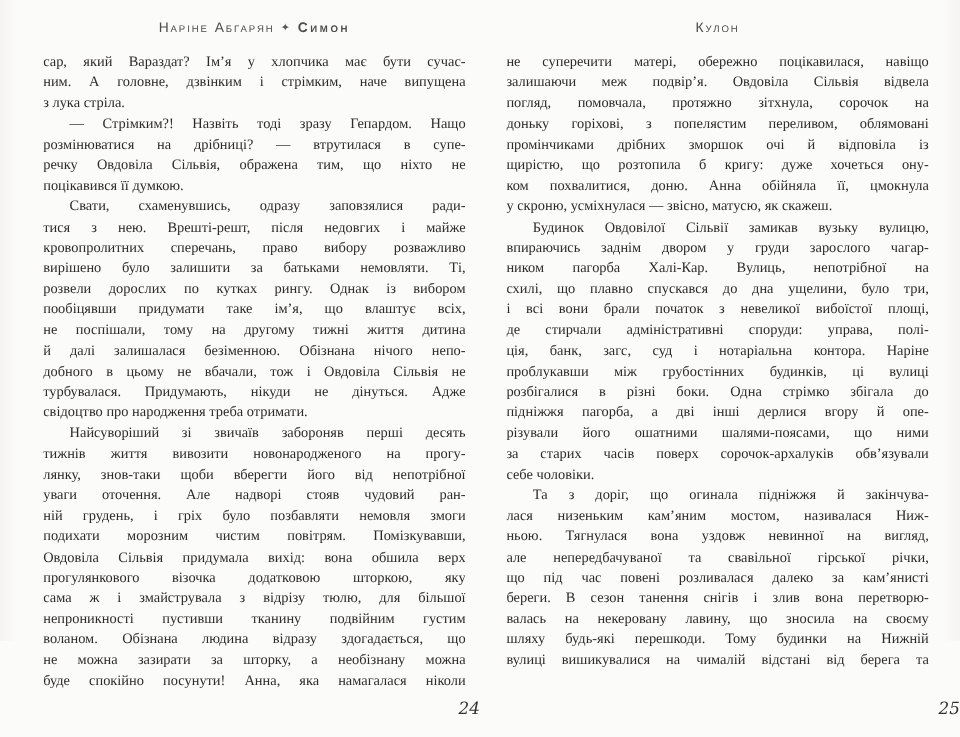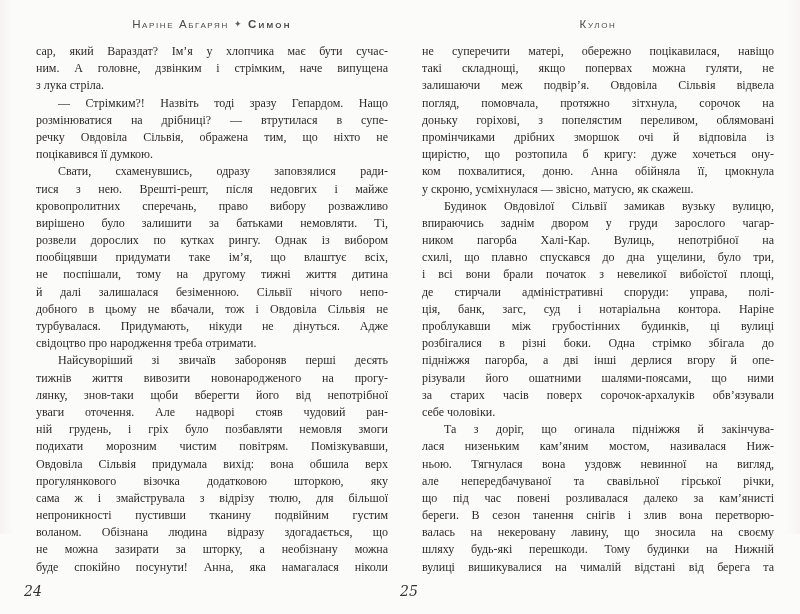--- a/index.html
+++ b/index.html
@@ -72,21 +72,21 @@
   }
   .line.indent {
     text-indent: 22px;
   }
 
   .page-number {
     position: absolute;
     bottom: 15px;
     left: 0;
     width: 100%;
-    text-align: left;
+    text-align: right;
     font-family: "DejaVu Serif", serif;
     font-style: italic;
     font-size: 14px;
     color: #33312f;
   }
   .page-left  .page-number { padding-left: 24px; box-sizing: border-box; }
   .page-right .page-number { padding-left: -4px; box-sizing: border-box; }
 </style>
 </head>
 <body>
@@ -105,21 +105,21 @@
         <div class="line">розмінюватися на дрібниці? — втрутилася в супе-</div>
         <div class="line">речку Овдовіла Сільвія, ображена тим, що ніхто не</div>
         <div class="line last">поцікавився її думкою.</div>
         <div class="line indent">Свати, схаменувшись, одразу заповзялися ради-</div>
         <div class="line">тися з нею. Врешті-решт, після недовгих і майже</div>
         <div class="line">кровопролитних сперечань, право вибору розважливо</div>
         <div class="line">вирішено було залишити за батьками немовляти. Ті,</div>
         <div class="line">розвели дорослих по кутках рингу. Однак із вибором</div>
         <div class="line">пообіцявши придумати таке ім’я, що влаштує всіх,</div>
         <div class="line">не поспішали, тому на другому тижні життя дитина</div>
-        <div class="line">й далі залишалася безіменною. Сільвії нічого непо-</div>
+        <div class="line">й далі залишалася безіменною. Обізнана нічого непо-</div>
         <div class="line">добного в цьому не вбачали, тож і Овдовіла Сільвія не</div>
         <div class="line">турбувалася. Придумають, нікуди не дінуться. Адже</div>
         <div class="line last">свідоцтво про народження треба отримати.</div>
         <div class="line indent">Найсуворіший зі звичаїв забороняв перші десять</div>
         <div class="line">тижнів життя вивозити новонародженого на прогу-</div>
         <div class="line">лянку, знов-таки щоби вберегти його від непотрібної</div>
         <div class="line">уваги оточення. Але надворі стояв чудовий ран-</div>
         <div class="line">ній грудень, і гріх було позбавляти немовля змоги</div>
         <div class="line">подихати морозним чистим повітрям. Помізкувавши,</div>
         <div class="line">Овдовіла Сільвія придумала вихід: вона обшила верх</div>
@@ -132,21 +132,20 @@
       </div>
     <div class="page-number">24</div>
   </div>
 
   <div class="page page-right">
     <div class="running-header">
       <span class="chapter">Кулон</span>
     </div>
     <div class="text-block">
         <div class="line">не суперечити матері, обережно поцікавилася, навіщо</div>
-        <div class="line">такі складнощі, якщо попервах можна гуляти, не</div>
         <div class="line">залишаючи меж подвір’я. Овдовіла Сільвія відвела</div>
         <div class="line">погляд, помовчала, протяжно зітхнула, сорочок на</div>
         <div class="line">доньку горіхові, з попелястим переливом, облямовані</div>
         <div class="line">промінчиками дрібних зморшок очі й відповіла із</div>
         <div class="line">щирістю, що розтопила б кригу: дуже хочеться ону-</div>
         <div class="line">ком похвалитися, доню. Анна обійняла її, цмокнула</div>
         <div class="line last">у скроню, усміхнулася — звісно, матусю, як скажеш.</div>
         <div class="line indent">Будинок Овдовілої Сільвії замикав вузьку вулицю,</div>
         <div class="line">впираючись заднім двором у груди зарослого чагар-</div>
         <div class="line">ником пагорба Халі-Кар. Вулиць, непотрібної на</div>

